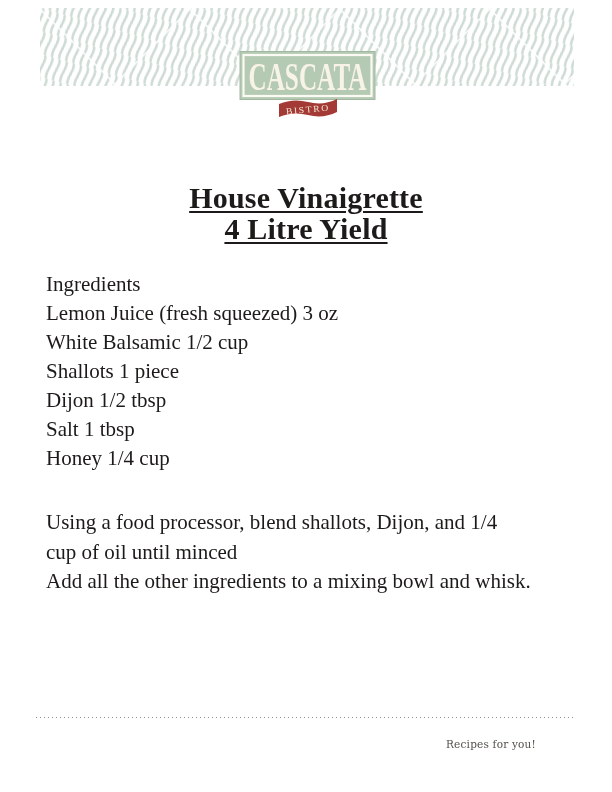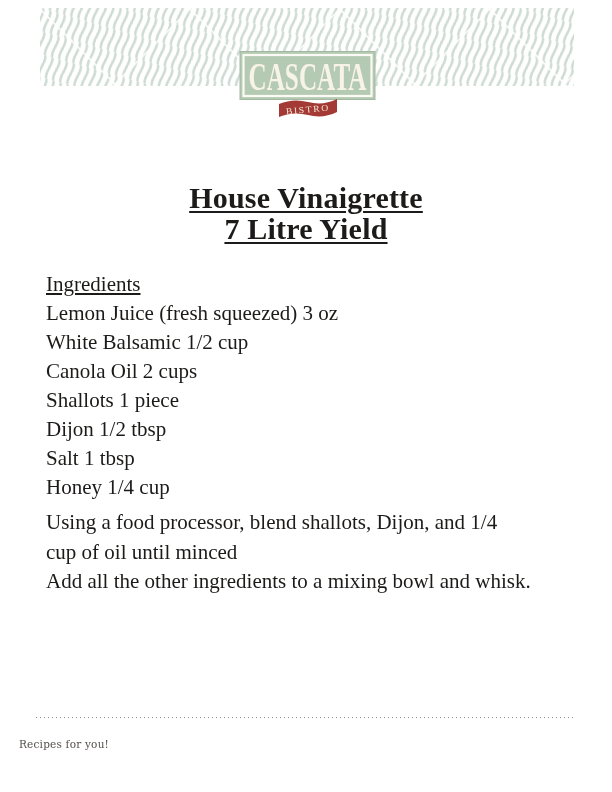--- a/index.html
+++ b/index.html
@@ -29,40 +29,39 @@
     text-decoration:underline;
     text-decoration-thickness:2px;
     text-underline-offset:3px;
   }
   
   .ingredients{
     position:absolute;left:46px;top:270px;
     font-size:21px;line-height:29px;white-space:nowrap;
   }
   .ingredients .heading{
-    text-decoration:underline;
     text-decoration-thickness:1.5px;
     text-underline-offset:2px;
   }
   
   .instructions{
     position:absolute;left:46px;top:508px;
     font-size:21px;line-height:29.5px;white-space:nowrap;
   }
   
   .footer-divider{
     position:absolute;left:36px;top:717px;width:540px;height:1.4px;
     background-image:repeating-linear-gradient(to right,#8e8e8e 0 1.4px,transparent 1.4px 4px);
   }
   .footer-note{
     position:absolute;left:0;top:736px;width:536px;
-    text-align:left;
+    text-align:right;
     font-family:"DejaVu Serif",serif;
     font-size:10.5px;line-height:16px;
-    color:#54504a;letter-spacing:0.2px;padding-left:19px;
+    color:#54504a;letter-spacing:0.2px;
   }
 </style>
 </head>
 <body>
 
 <div class="page">
 
   <div class="wave-band">
     <svg width="534" height="78" viewBox="0 0 534 78">
       <defs>
@@ -85,28 +84,27 @@
       <text x="69.5" y="38.5" text-anchor="middle" font-family="Liberation Serif, serif" font-size="39" font-weight="bold" fill="#f7f3e6" textLength="118" lengthAdjust="spacingAndGlyphs">CASCATA</text>
       <g transform="translate(70,60)">
         <path d="M-29,-7 Q-15,-13 0,-9 Q15,-5 29,-12 L29,1 Q15,8 0,4 Q-15,0 -29,6 Z" fill="#a43a35"></path>
         <text x="0" y="1.5" text-anchor="middle" font-family="Liberation Serif, serif" font-size="9" letter-spacing="1.5" fill="#f2e9d8" textLength="44" lengthAdjust="spacingAndGlyphs" transform="rotate(-5)">BISTRO</text>
       </g>
     </svg>
   </div>
 
   <div class="title-block">
     <div><span class="uline">House Vinaigrette</span></div>
-    <div><span class="uline">7 Litre Yield</span></div>
+    <div><span class="uline">4 Litre Yield</span></div>
   </div>
 
   <div class="ingredients">
     <div><span class="heading">Ingredients</span></div>
     <div>Lemon Juice (fresh squeezed) 3 oz</div>
     <div>White Balsamic 1/2 cup</div>
-    <div>Canola Oil 2 cups</div>
     <div>Shallots 1 piece</div>
     <div>Dijon 1/2 tbsp</div>
     <div>Salt 1 tbsp</div>
     <div>Honey 1/4 cup</div>
   </div>
 
   <div class="instructions">
     <div>Using a food processor, blend shallots, Dijon, and 1/4</div>
     <div>cup of oil until minced</div>
     <div>Add all the other ingredients to a mixing bowl and whisk.</div>

